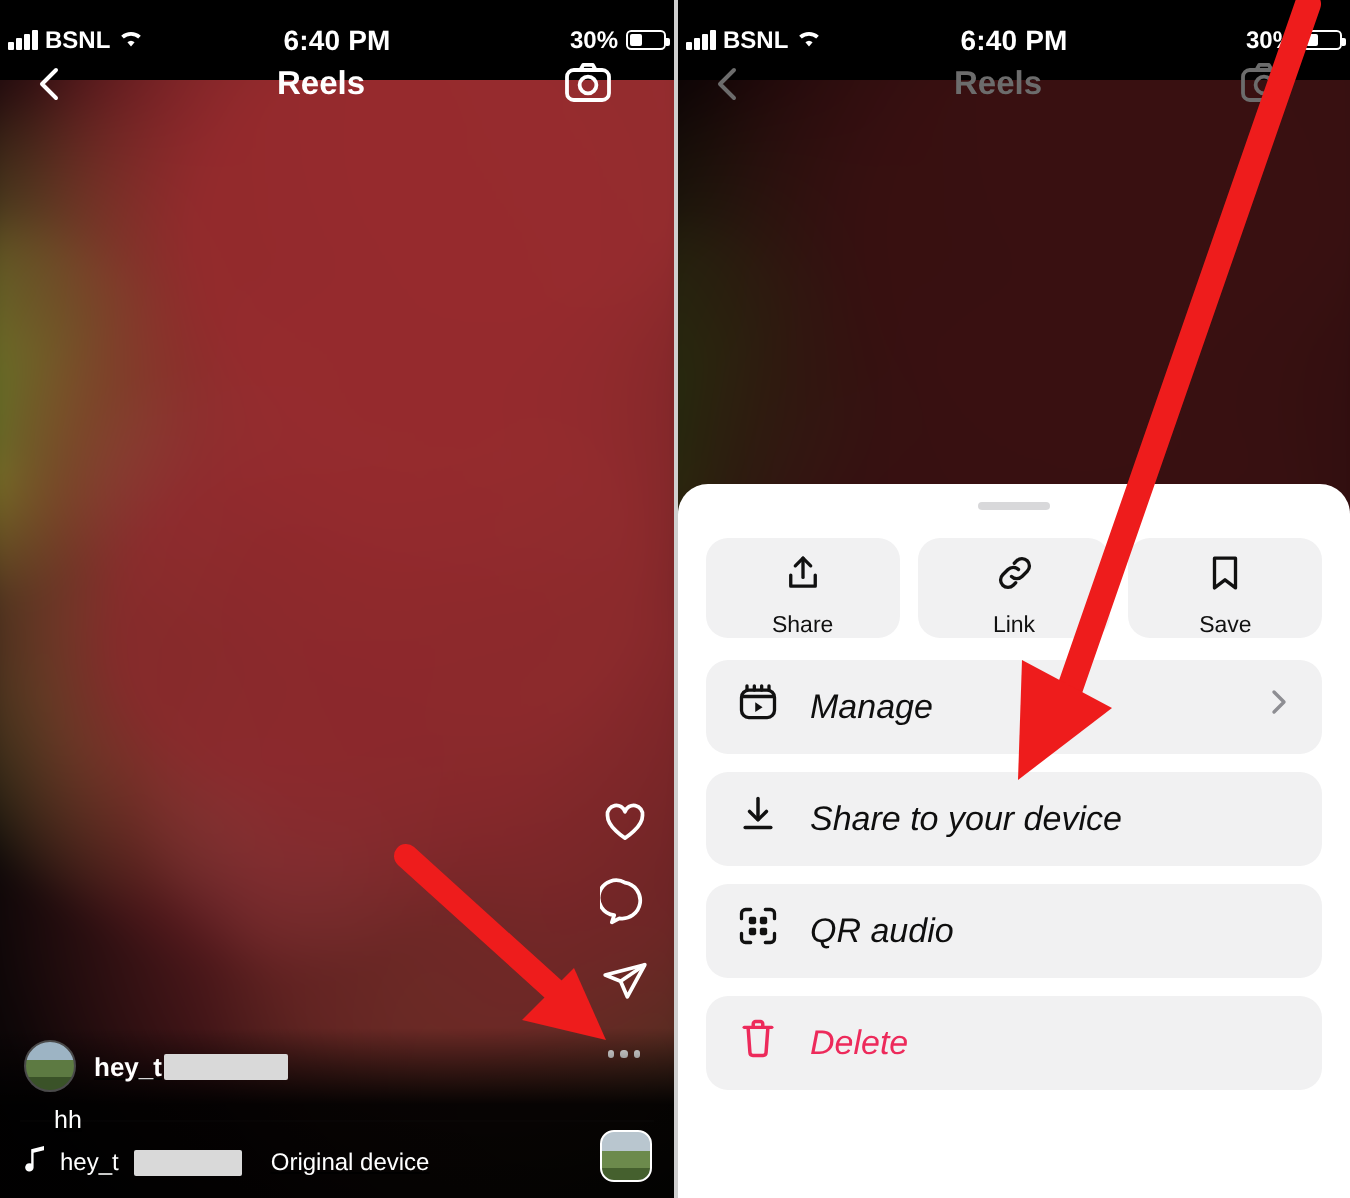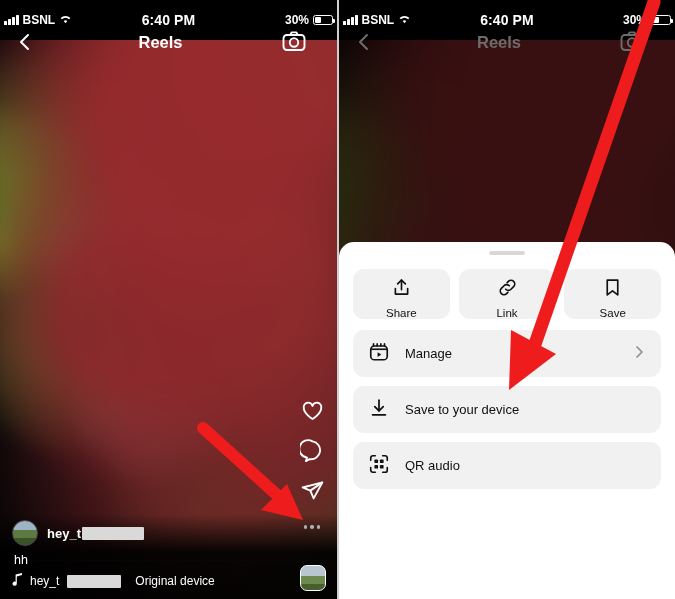--- a/index.html
+++ b/index.html
@@ -78,40 +78,40 @@
   .dots i { width:3.5px; height:3.5px; border-radius:50%; background:#fff; display:block; }
 
   .meta { position:absolute; left:0; right:0; bottom:0; z-index:30; padding:0 10px 6px 12px;
           background:linear-gradient(to top, rgba(0,0,0,.92) 55%, rgba(0,0,0,0));text-decoration:underline; }
   .meta-user { display:flex; align-items:center; gap:9px; padding-top:6px; }
   .avatar { width:26px; height:26px; border-radius:50%; flex:none; overflow:hidden;
             background:linear-gradient(to bottom,#9db4c4 0 38%, #5d7a42 38% 72%, #3a5228 72% 100%);
             border:1px solid #4a4a4a; }
   .uname { color:#fff; font-size:13px; font-weight:700; display:flex; align-items:center; gap:0; }
   .redact { display:inline-block; height:13px; background:#d9d9d9; border-radius:1px; vertical-align:middle; }
-  .caption { color:#fff; font-size:12.5px; margin:7px 0 6px 2px; }
+  .caption { color:#fff; font-size:12.5px; margin:7px 0 6px 15px; }
   .audio { display:flex; align-items:center; gap:7px; color:#fff; font-size:12px; padding-bottom:4px;}
   .audio .note { font-size:12px; }
   .thumb { position:absolute; right:11px; bottom:8px; width:26px; height:26px; border-radius:7px;
            border:1.6px solid #fff; overflow:hidden;
            background:linear-gradient(to bottom,#b9c6cf 0 40%, #6c8a4c 40% 74%, #45602e 74% 100%); }
   .divider { position:absolute; left:10px; right:10px; bottom:38px; height:1px; background:rgba(255,255,255,.14); }
 
   
   .sheet { position:absolute; left:0; right:0; bottom:0; top:242px; z-index:35;
            background:#fff; border-radius:15px 15px 0 0; padding:0 14px; }
   .grabber { width:36px; height:4px; border-radius:3px; background:#d8d8da; margin:9px auto 0; }
   .quick { display:flex; gap:9px; margin-top:14px; }
   .quick-btn { flex:1; height:50px; background:#f1f1f2; border-radius:11px;
                display:flex; flex-direction:column; align-items:center; justify-content:flex-end; gap:5px; }
   .quick-btn .lbl { font-size:11.5px; color:#111; }
   .rows { margin-top:11px; display:flex; flex-direction:column; gap:9px; }
   .row { height:47px; background:#f1f1f2; border-radius:11px; display:flex; align-items:center;
          padding:0 15px; gap:15px; }
-  .row .lbl { font-size:13px; color:#0f0f0f; }
+  .row .lbl { font-size:17px; color:#0f0f0f;font-style:italic; }
   .row.danger .lbl { color:#ed2a5b; }
   .row .chev { margin-left:auto; }
 
   
   .arrow { position:absolute; z-index:60; pointer-events:none; }
 </style>
 </head>
 <body>
 
 <div class="stage">
@@ -321,39 +321,49 @@
         </div>
 
         <div class="row">
           <span>
             <svg width="22" height="22" viewBox="0 0 24 24">
               <path d="M12 3.5v11.5" stroke="#111" stroke-width="1.9" stroke-linecap="round" fill="none"></path>
               <path d="M7.4 10.6 12 15.2l4.6-4.6" stroke="#111" stroke-width="1.9" stroke-linecap="round" stroke-linejoin="round" fill="none"></path>
               <path d="M5 19.4h14" stroke="#111" stroke-width="1.9" stroke-linecap="round"></path>
             </svg>
           </span>
-          <span class="lbl">Save to your device</span>
+          <span class="lbl">Share to your device</span>
         </div>
 
         <div class="row">
           <span>
             <svg width="22" height="22" viewBox="0 0 24 24">
               <path d="M3 8V5.2A2.2 2.2 0 0 1 5.2 3H8" fill="none" stroke="#111" stroke-width="1.8" stroke-linecap="round"></path>
               <path d="M16 3h2.8A2.2 2.2 0 0 1 21 5.2V8" fill="none" stroke="#111" stroke-width="1.8" stroke-linecap="round"></path>
               <path d="M21 16v2.8A2.2 2.2 0 0 1 18.8 21H16" fill="none" stroke="#111" stroke-width="1.8" stroke-linecap="round"></path>
               <path d="M8 21H5.2A2.2 2.2 0 0 1 3 18.8V16" fill="none" stroke="#111" stroke-width="1.8" stroke-linecap="round"></path>
               <rect x="7" y="7" width="4" height="4" rx="1" fill="#111"></rect>
               <rect x="13" y="7" width="4" height="4" rx="1" fill="#111"></rect>
               <rect x="7" y="13" width="4" height="4" rx="1" fill="#111"></rect>
               <rect x="13" y="13" width="4" height="4" rx="1" fill="#111"></rect>
             </svg>
           </span>
           <span class="lbl">QR audio</span>
         </div>
 
+        <div class="row danger">
+          <span>
+            <svg width="22" height="22" viewBox="0 0 24 24">
+              <path d="M4.5 6.2h15" stroke="#ed2a5b" stroke-width="1.9" stroke-linecap="round"></path>
+              <path d="M6.6 6.2 7.6 20a1.6 1.6 0 0 0 1.6 1.5h5.6A1.6 1.6 0 0 0 16.4 20l1-13.8" fill="none" stroke="#ed2a5b" stroke-width="1.9" stroke-linejoin="round"></path>
+              <path d="M9.4 6.2V4.3c0-.7.6-1.3 1.3-1.3h2.6c.7 0 1.3.6 1.3 1.3v1.9" fill="none" stroke="#ed2a5b" stroke-width="1.9" stroke-linejoin="round"></path>
+            </svg>
+          </span>
+          <span class="lbl">Delete</span>
+        </div>
 
       </div>
     </div>
 
     <svg class="arrow" style="left:110px;top:-8px;" width="215" height="405" viewBox="0 0 215 405">
       <path d="M205 10 L85 355" stroke="#ee1c1c" stroke-width="13" stroke-linecap="round" fill="none"></path>
       <path d="M60 398 L62 338 L107 362 Z" fill="#ee1c1c"></path>
     </svg>
   </div>
 

